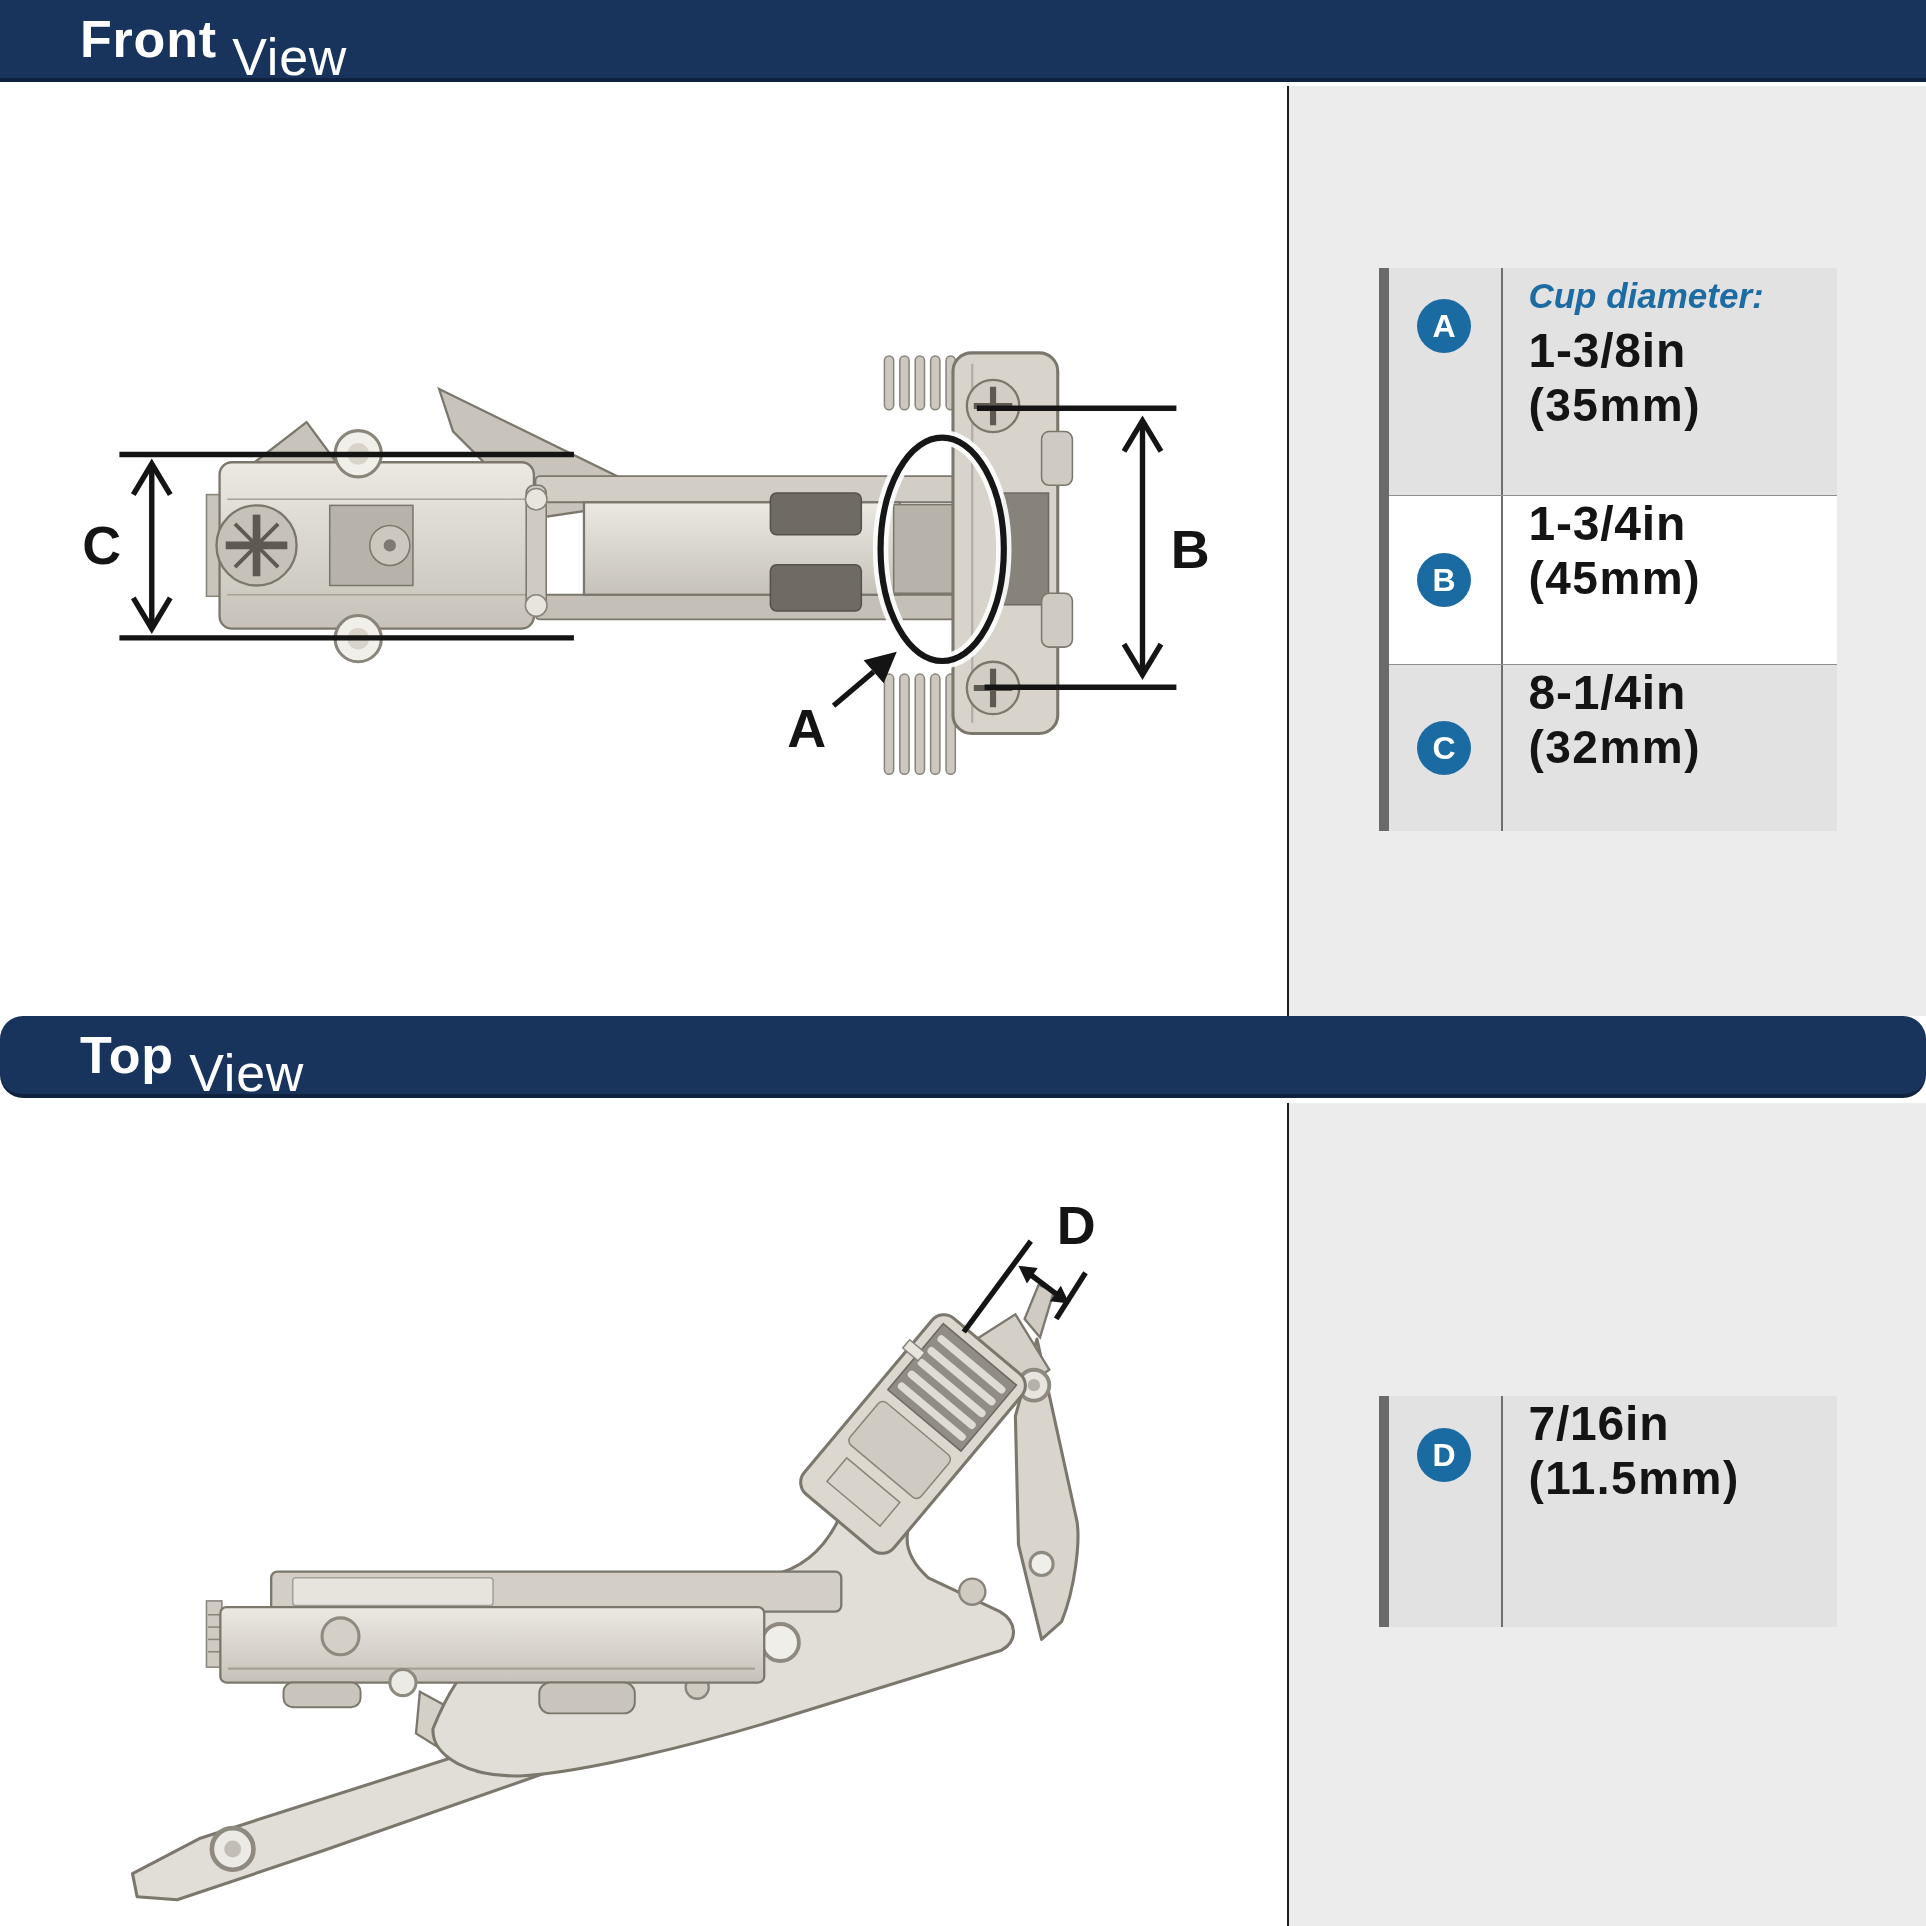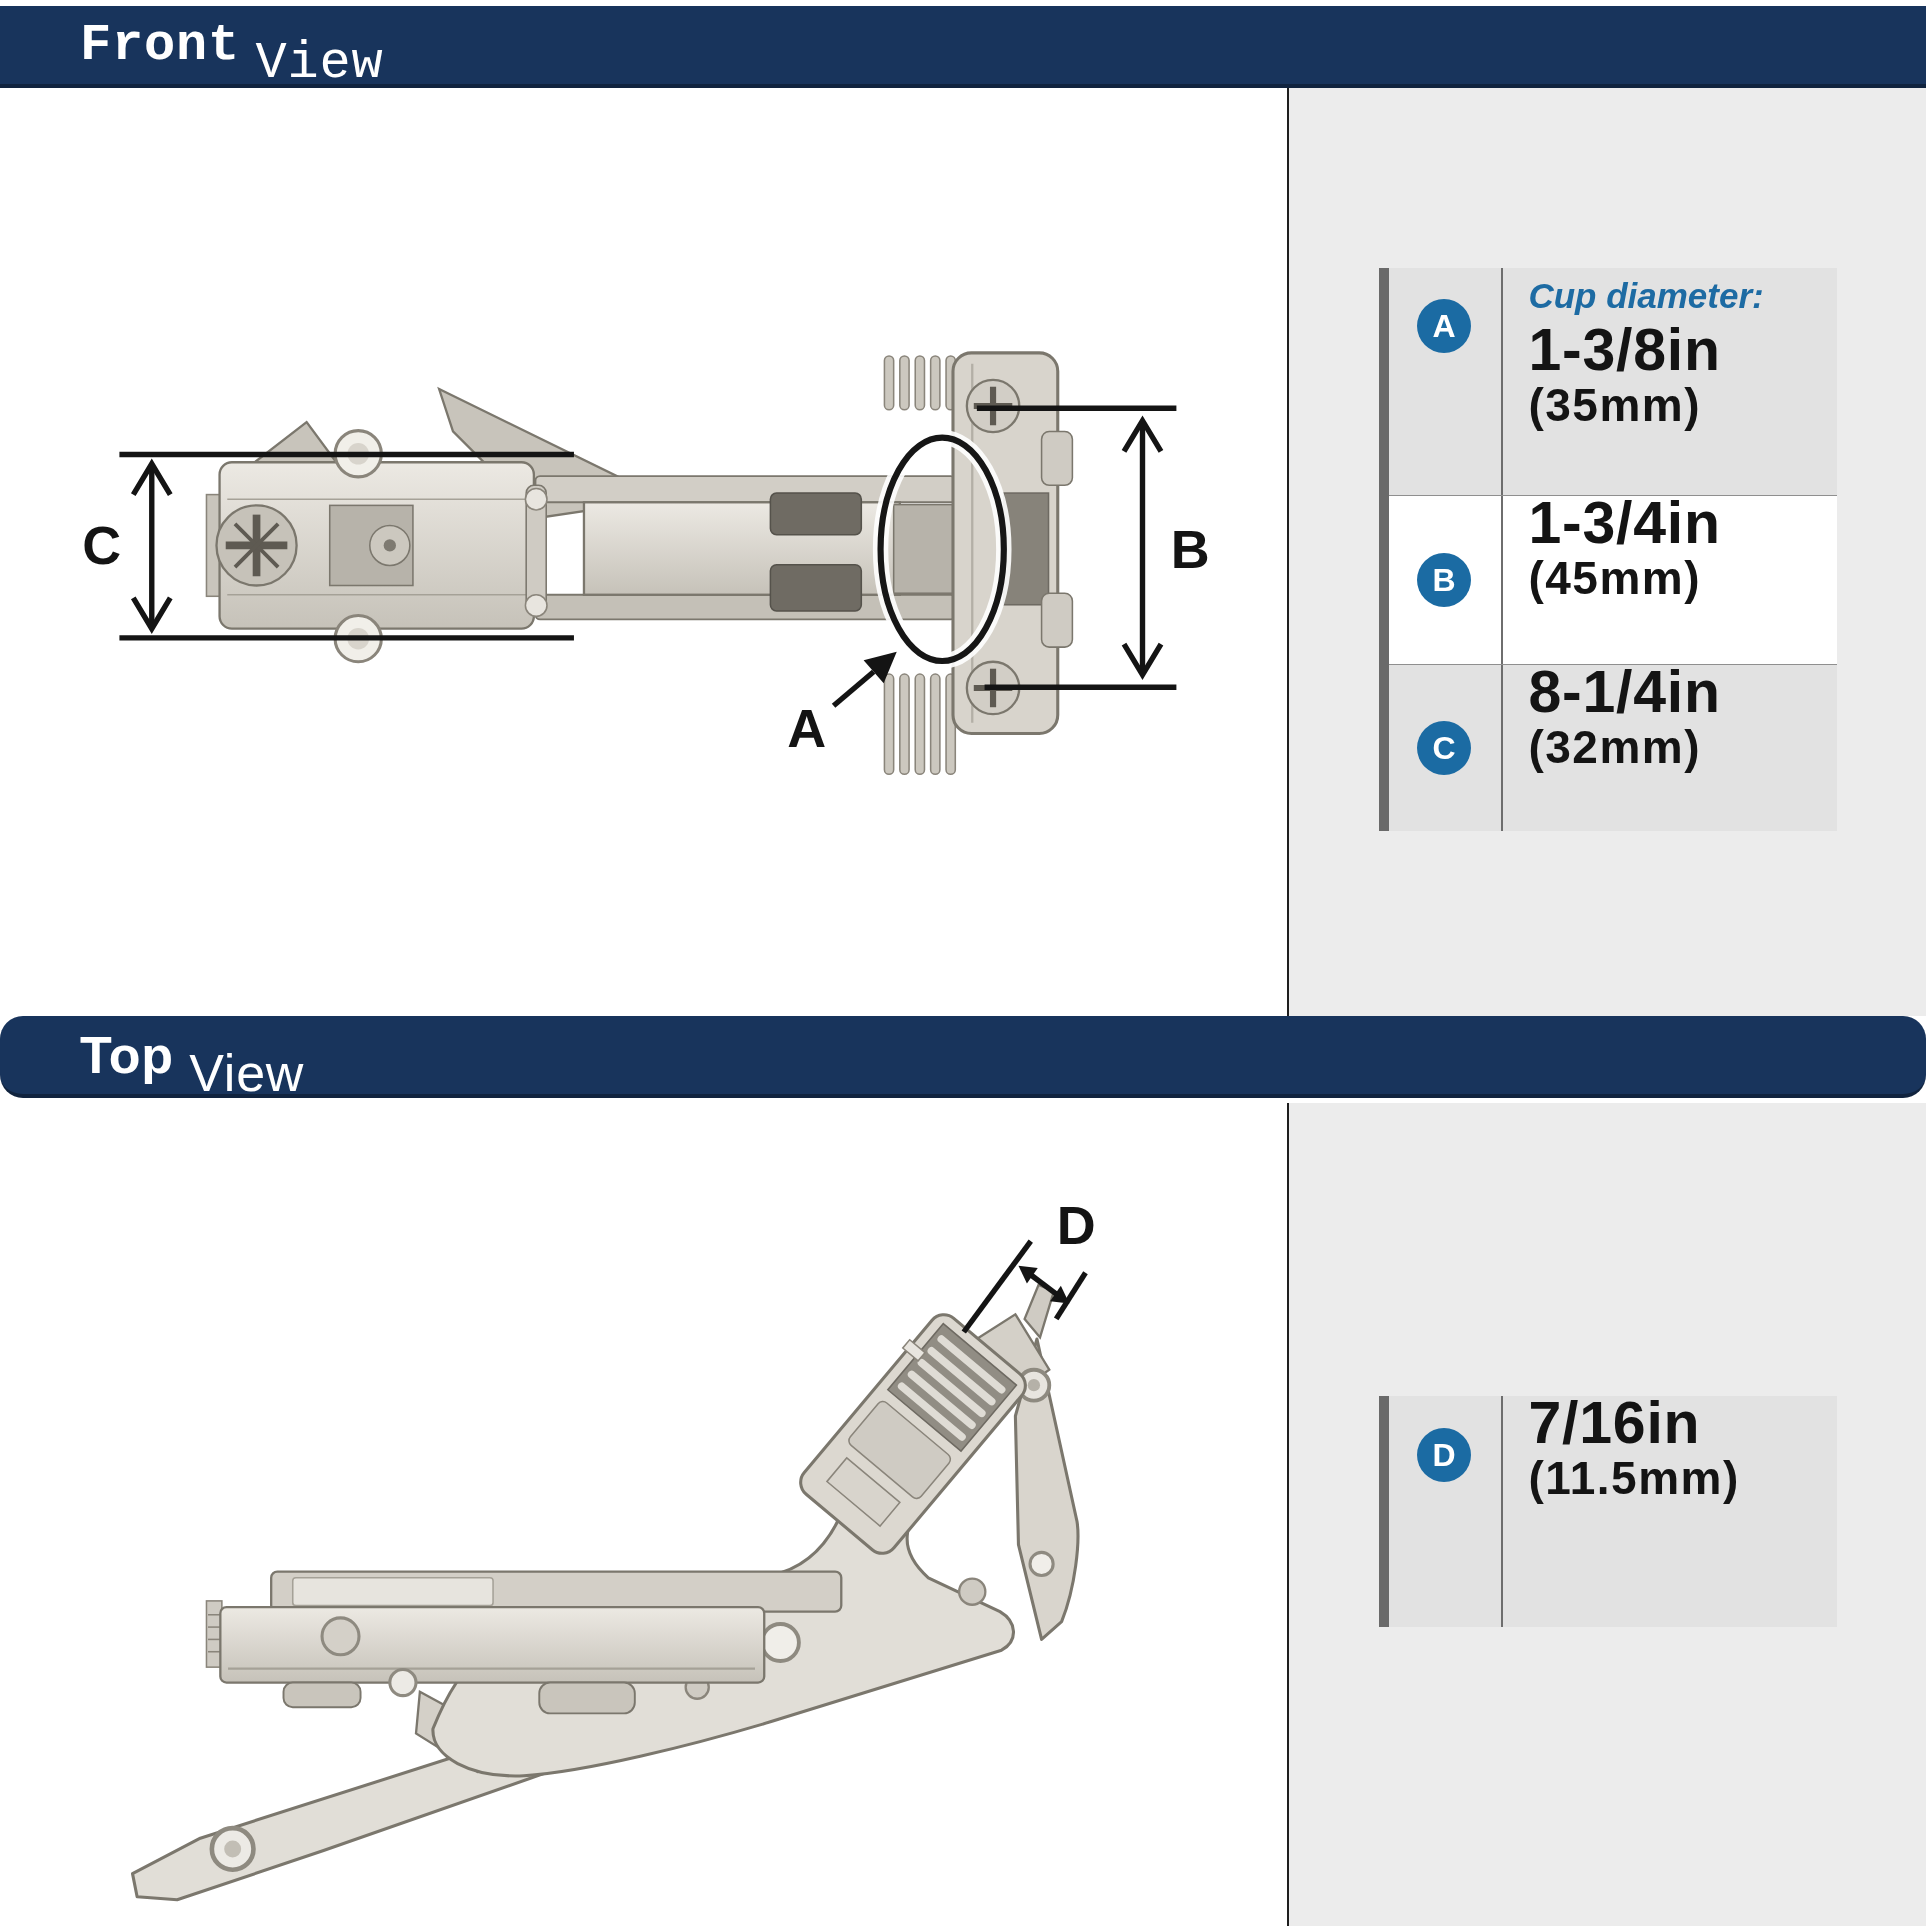--- a/index.html
+++ b/index.html
@@ -13,41 +13,41 @@
   .vline{position:absolute;left:1287px;width:1.5px;background:#1e1e1e;}
   .vline.top{top:86px;height:930px;}
   .vline.bottom{top:1103px;height:824px;}
 
   
   .bar{position:absolute;left:0;width:1926px;height:82px;background:var(--navy);
        border-bottom:4.6px solid rgba(0,0,0,.32);display:flex;align-items:center;
        padding-left:80px;box-sizing:border-box;color:#fff;font-size:52px;letter-spacing:0.8px;}
   .bar .b{font-weight:700;}
   .bar .l{font-weight:400;margin-left:15.4px;margin-top:36px;}
-  .bar.one{top:6px;font-family:Liberation Mono, monospace;}
+  .bar.one{top:0;}
   .bar.two{top:1016px;border-radius:23px;}
 
   
   .spec{position:absolute;left:1379px;width:458px;}
   .spec.front{top:268px;}
   .spec.topv{top:1396px;}
   .accent{position:absolute;left:0;top:0;width:10px;height:100%;background:var(--accent);}
   .rows{margin-left:10px;}
   .row{position:relative;display:flex;box-sizing:border-box;}
   .row + .row{border-top:1.5px solid var(--line);}
   .row.gray{background:var(--row-gray);}
   .row.white{background:#ffffff;}
   .badge-col{width:112px;flex:0 0 112px;position:relative;}
   .badge{position:absolute;left:28px;width:54px;height:54px;border-radius:50%;
          background:var(--badge);color:#fff;font-weight:700;font-size:32px;
          display:flex;align-items:center;justify-content:center;}
   .text-col{flex:1;border-left:2.3px solid var(--divider);padding:0 0 0 25.4px;
             display:flex;flex-direction:column;justify-content:flex-start;}
   .lbl{font-style:italic;font-weight:700;font-size:35px;line-height:55px;color:var(--blue-text);}
-  .val{font-weight:700;font-size:59px;line-height:55px;color:var(--ink);letter-spacing:0.8px;}
+  .val{font-weight:700;font-size:48px;line-height:55px;color:var(--ink);letter-spacing:0.8px;}
   .met{font-weight:700;font-size:46px;line-height:55px;color:var(--ink);letter-spacing:1.5px;}
 
   
   svg.art{position:absolute;left:0;top:0;pointer-events:none;}
   .dim-text{font-family:"Liberation Sans",sans-serif;font-weight:700;font-size:70px;fill:#141414;}
   .tick{stroke:#141414;stroke-width:7;}
   .shaft{stroke:#141414;stroke-width:7;fill:none;}
   .head{stroke:#141414;stroke-width:7;fill:none;stroke-linejoin:miter;}
   .fillhead{fill:#141414;stroke:none;}
   .m-out{stroke:#7b776d;}

